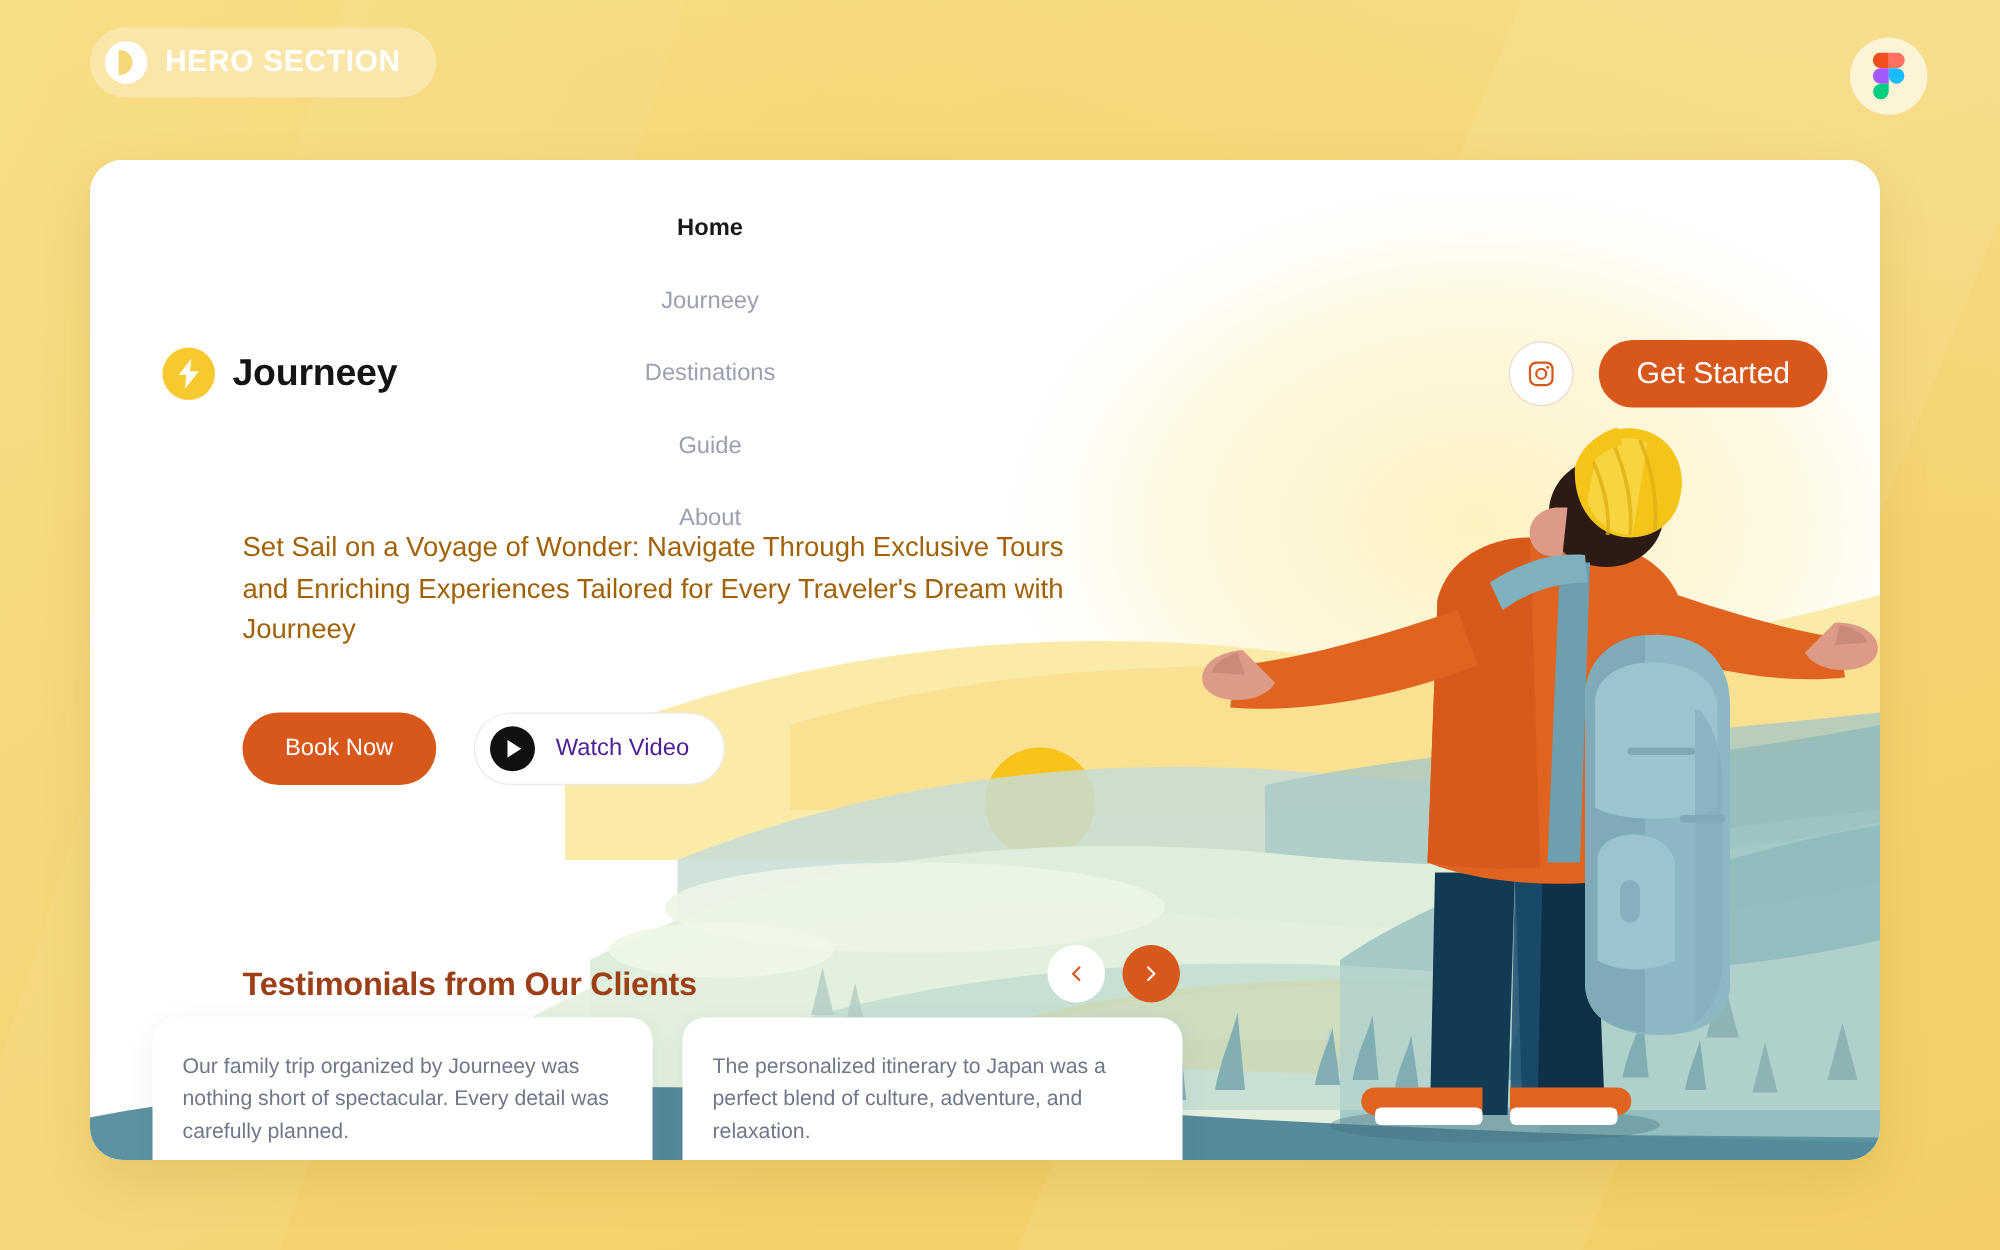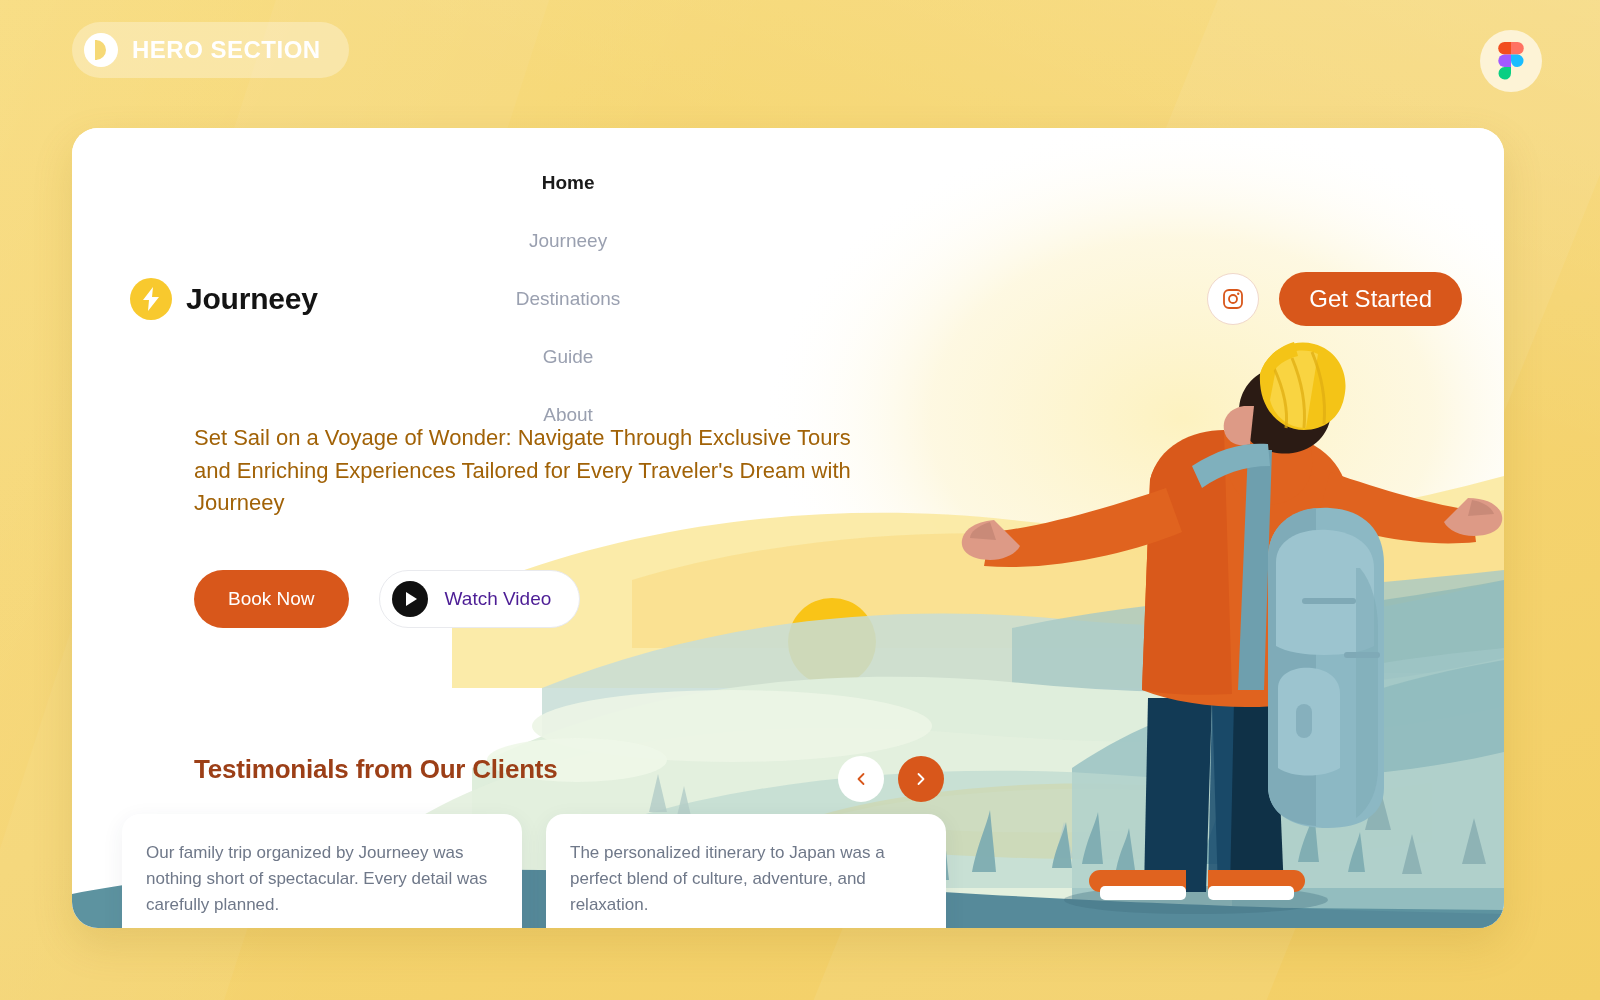--- a/index.html
+++ b/index.html
@@ -148,21 +148,21 @@
   }
   .play-dot:after{
     content:""; width:0;height:0;margin-left:3px;
     border-left:11px solid #fff;
     border-top:7px solid transparent;
     border-bottom:7px solid transparent;
   }
 
   
   .testi-title{
-    position:absolute; left:122px; top:626px; z-index:6;
+    position:absolute; left:122px; top:644px; z-index:6;
     font-size:26px;font-weight:600;color:#9c3f17;letter-spacing:-.2px;
   }
   .carousel-ctrls{
     position:absolute; left:766px; top:628px; z-index:7;
     display:flex; gap:14px;
   }
   .arrow{
     width:46px;height:46px;border-radius:50%;
     display:flex;align-items:center;justify-content:center;cursor:pointer;
   }

